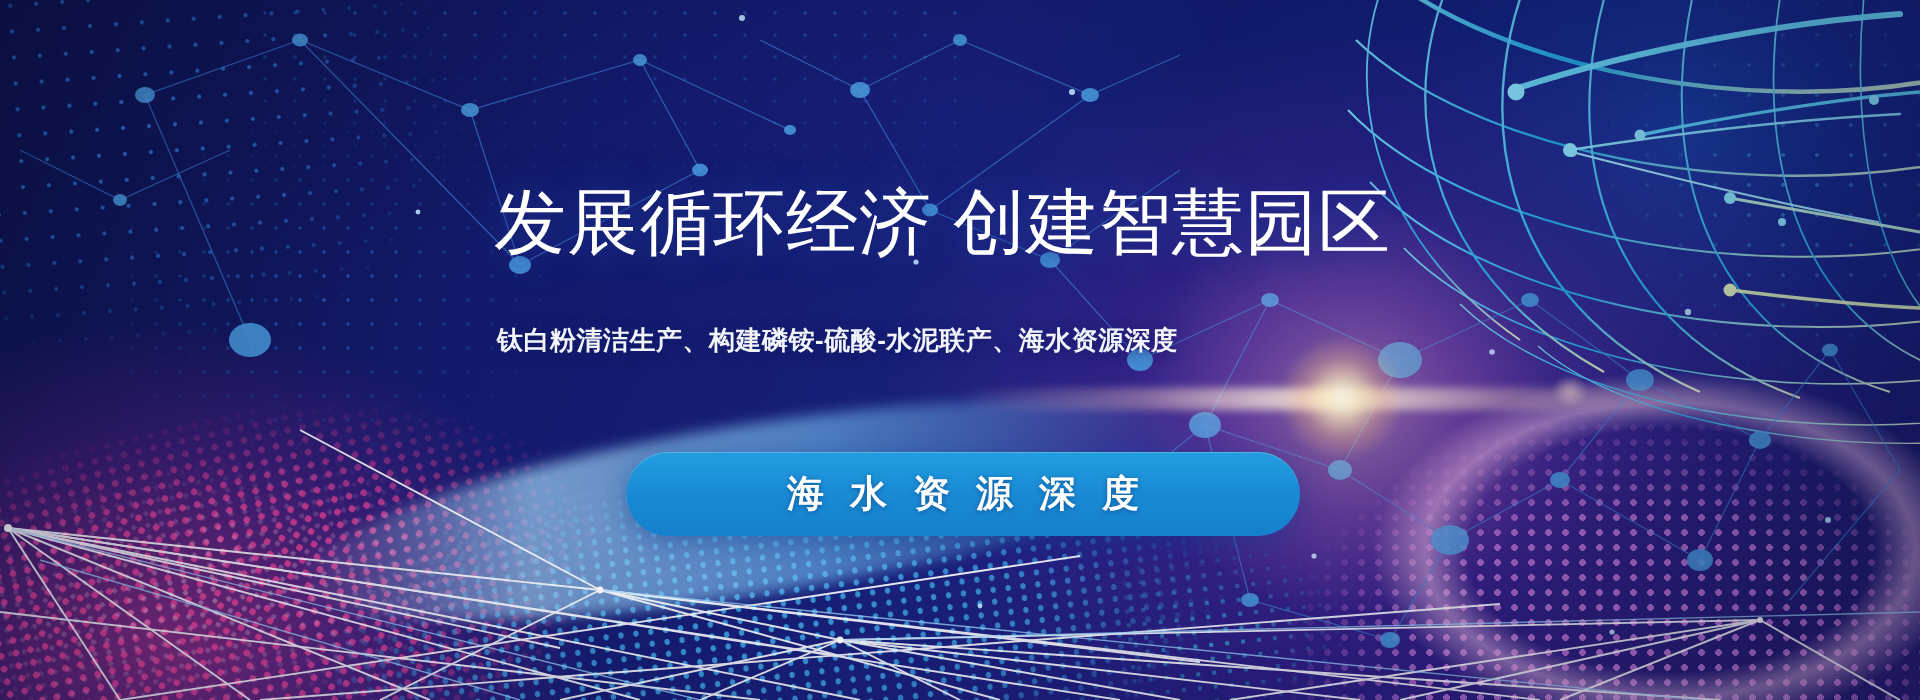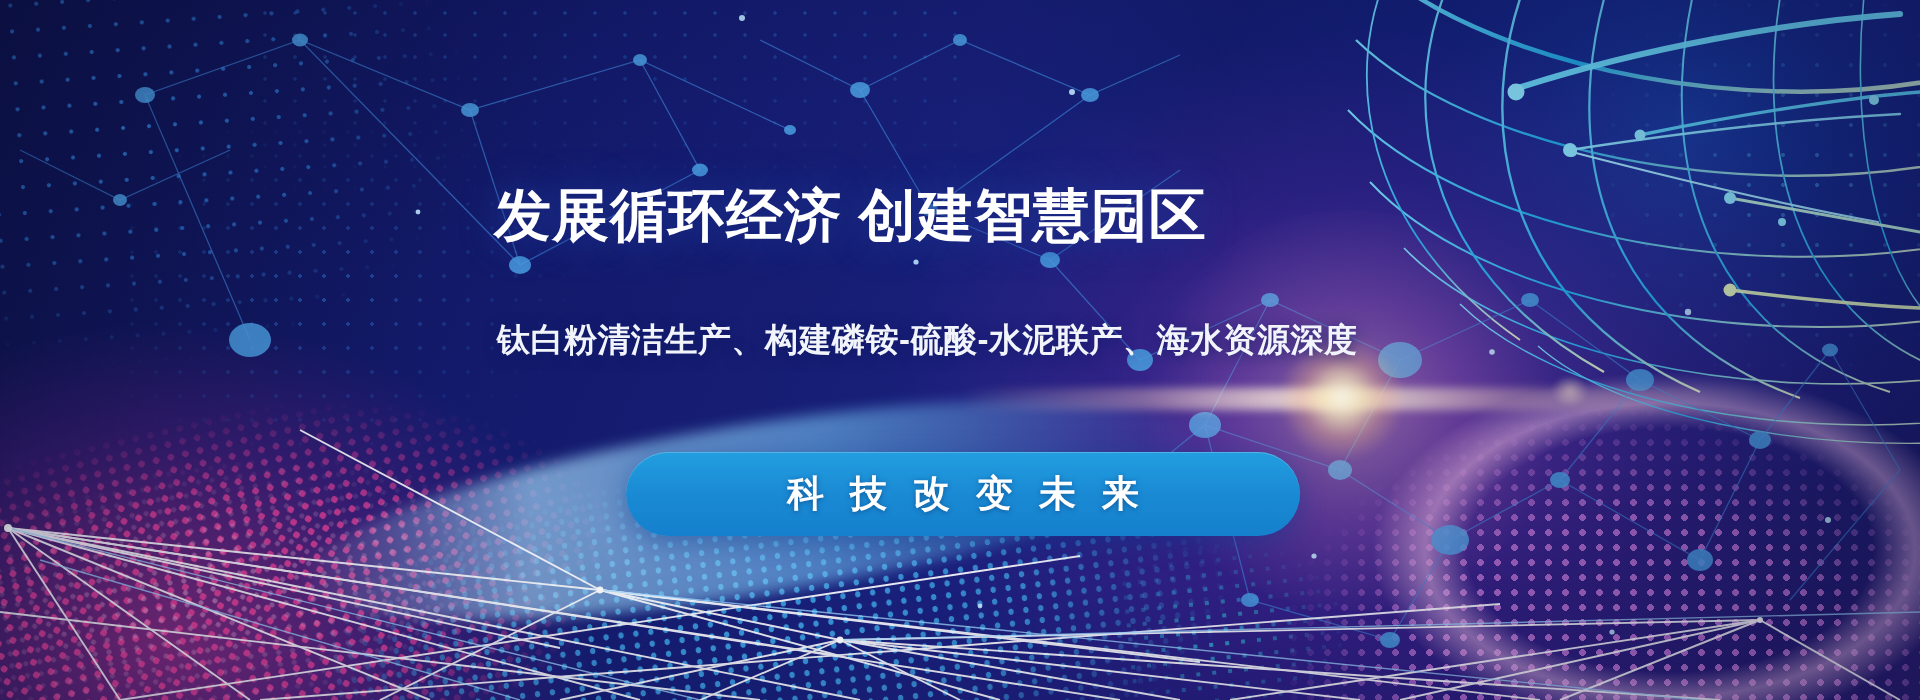--- a/index.html
+++ b/index.html
@@ -147,29 +147,29 @@
     position:absolute; inset:0;
     background:radial-gradient(ellipse 1100px 620px at 860px 340px, rgba(0,0,0,0) 38%, rgba(5,8,45,.30) 100%);
   }
 
   
   .content{
     position:absolute; left:0; top:0; width:1920px; height:700px;
   }
   .title{
     position:absolute; left:494px; top:186px;
-    font-size:57px; line-height:1.02;
-    font-weight:700; color:#ffffff;
+    font-size:72px; line-height:1.02;
+    font-weight:400; color:#ffffff;
     letter-spacing:1px;
     white-space:nowrap;
     text-shadow:0 2px 22px rgba(20,30,120,.75), 0 0 42px rgba(60,120,220,.45);
   }
   .subtitle{
     position:absolute; left:497px; top:315px;
-    font-size:33px; line-height:50px;
+    font-size:26px; line-height:50px;
     font-weight:700; color:#f2f4fb;
     letter-spacing:.5px;
     text-shadow:0 2px 14px rgba(15,25,100,.8);
   }
   .subtitle div{ white-space:nowrap; }
 
   .cta{
     position:absolute; left:626px; top:452px;
     width:674px; height:84px;
     border-radius:42px;
@@ -383,17 +383,17 @@
 
   <div class="content">
 
     <h1 class="title">发展循环经济  创建智慧园区</h1>
 
     <div class="subtitle">
       <div>钛白粉清洁生产、构建磷铵-硫酸-水泥联产、海水资源深度</div>
     </div>
 
     <button class="cta">
-      <span class="cta-label">科技改变未来</span>
+      <span class="cta-label">海水资源深度</span>
     </button>
 
   </div>
 </div>
 
 </body></html>

